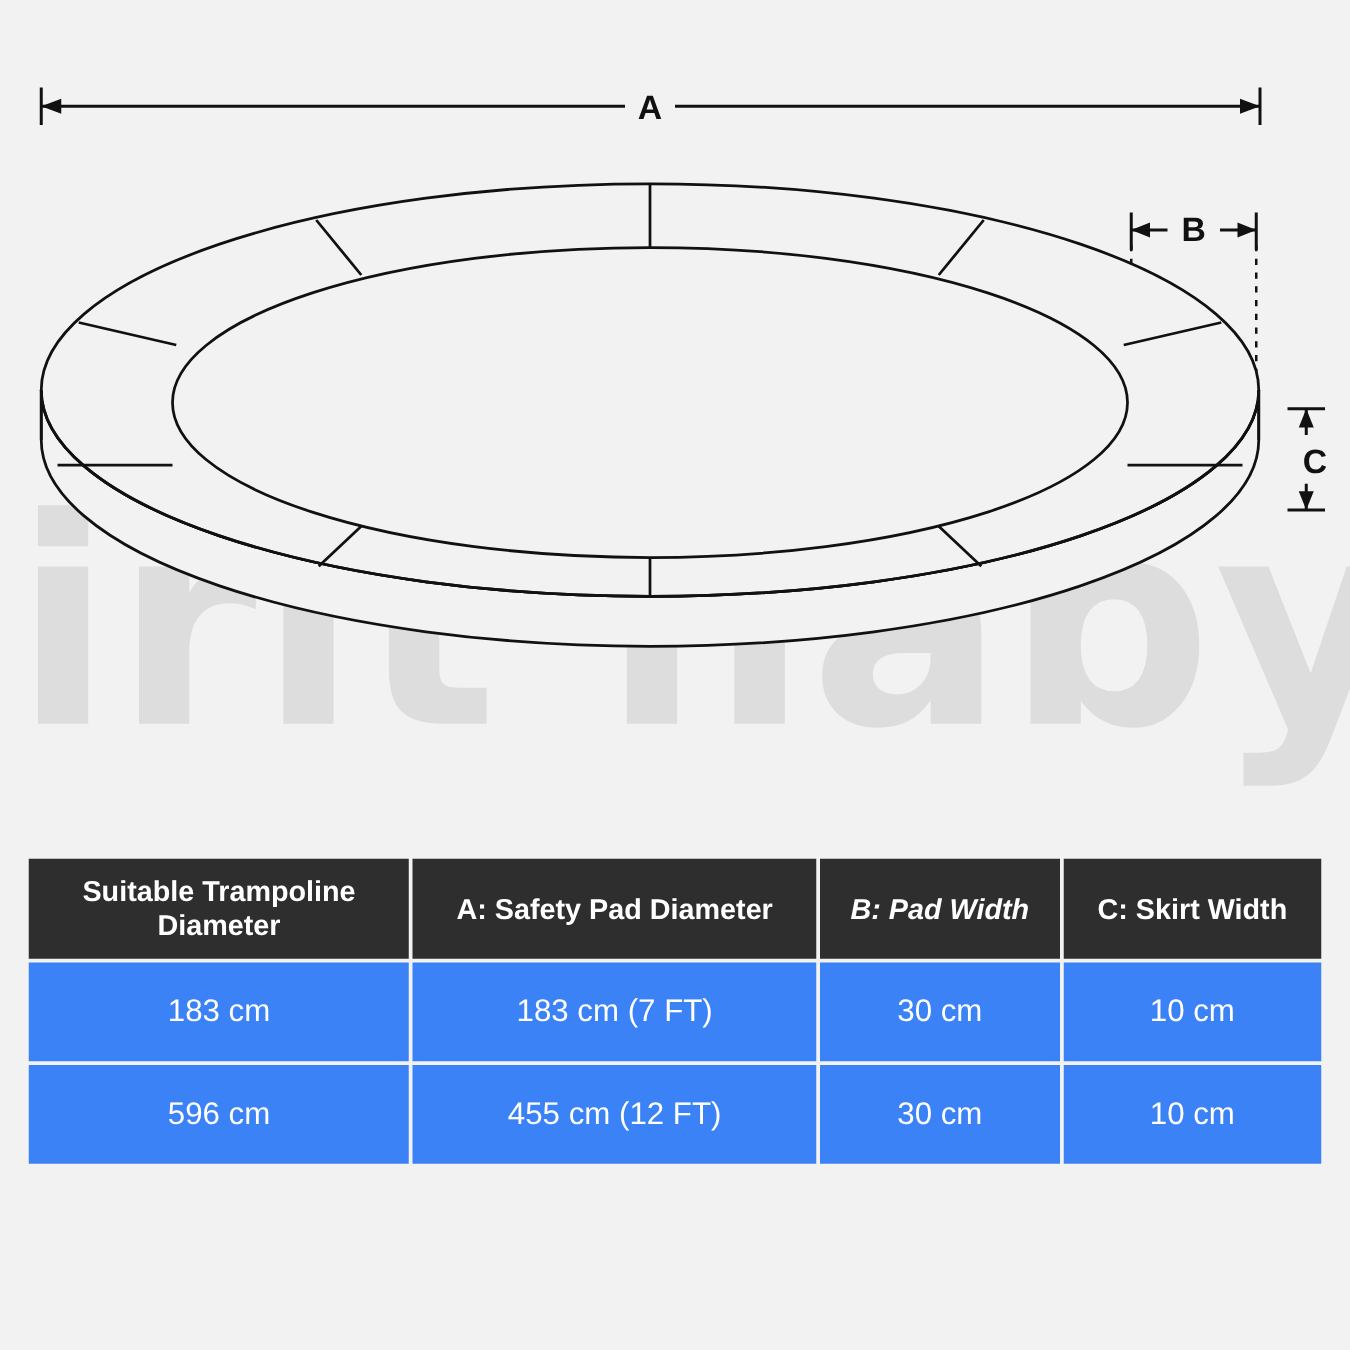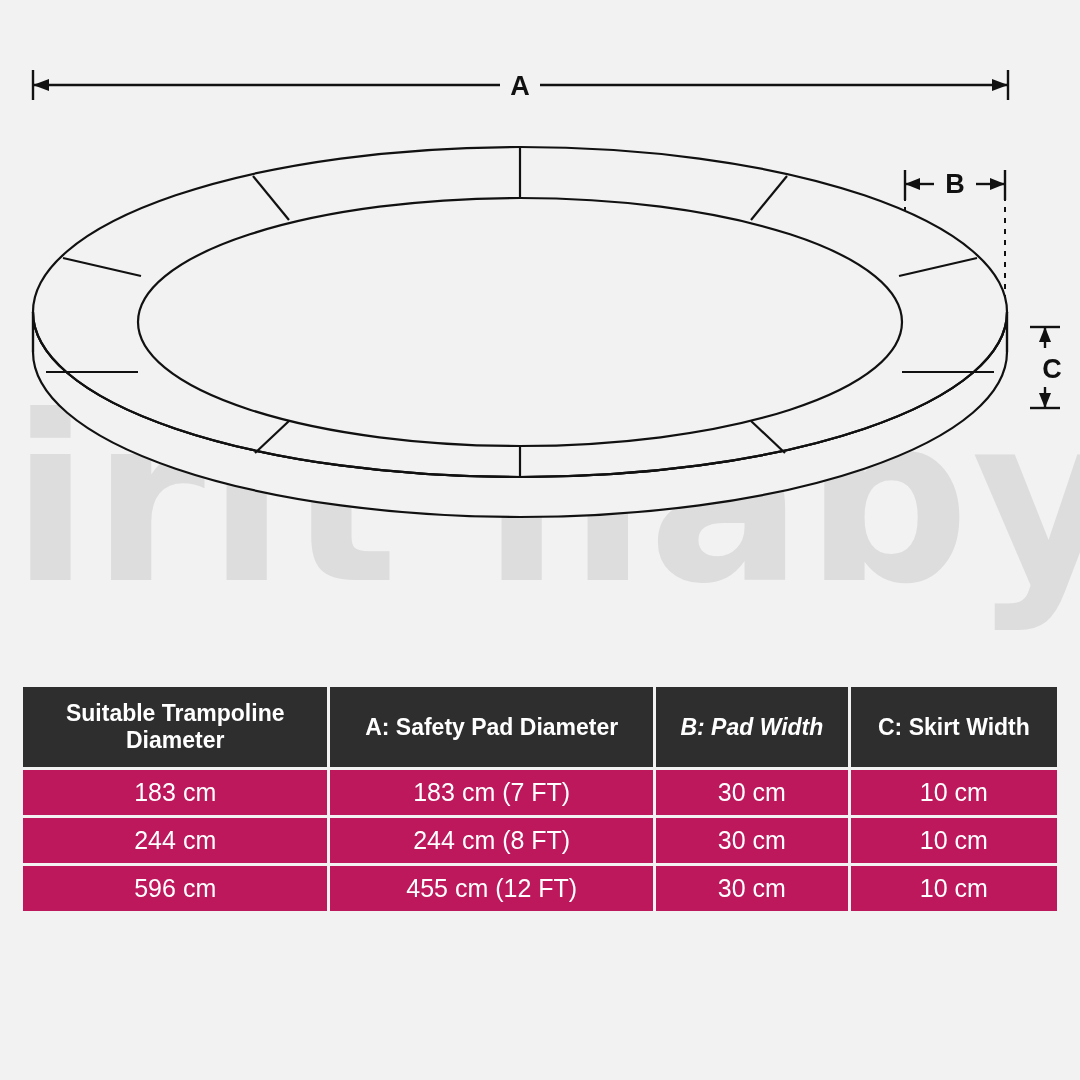--- a/index.html
+++ b/index.html
@@ -70,25 +70,25 @@
     color: #ffffff;
     font-size: 23px;
     font-weight: 700;
     line-height: 1.18;
     padding: 13px 6px;
     text-align: center;
     vertical-align: middle;
     height: 46px;
   }
   .spec-table td {
-    background: #be185d;
+    background: #3b82f6;
     color: #ffffff;
     font-size: 25px;
     font-weight: 400;
-    padding: 8px 6px;
+    padding: 25px 6px;
     text-align: center;
     vertical-align: middle;
   }
   .col-0 { width: 300px; margin-top: 36px; }
   .col-1 { width: 320px; }
   .col-2 { width: 185px; font-style: italic; }
   .col-3 { width: 200px; }
 </style>
 </head>
 <body>
@@ -176,25 +176,19 @@
     </tr>
   </thead>
   <tbody>
     <tr>
       <td>183 cm</td>
       <td>183 cm (7 FT)</td>
       <td>30 cm</td>
       <td>10 cm</td>
     </tr>
     <tr>
-      <td>244 cm</td>
-      <td>244 cm (8 FT)</td>
-      <td>30 cm</td>
-      <td>10 cm</td>
-    </tr>
-    <tr>
       <td>596 cm</td>
       <td>455 cm (12 FT)</td>
       <td>30 cm</td>
       <td>10 cm</td>
     </tr>
   </tbody>
 </table>
 
 </body></html>

